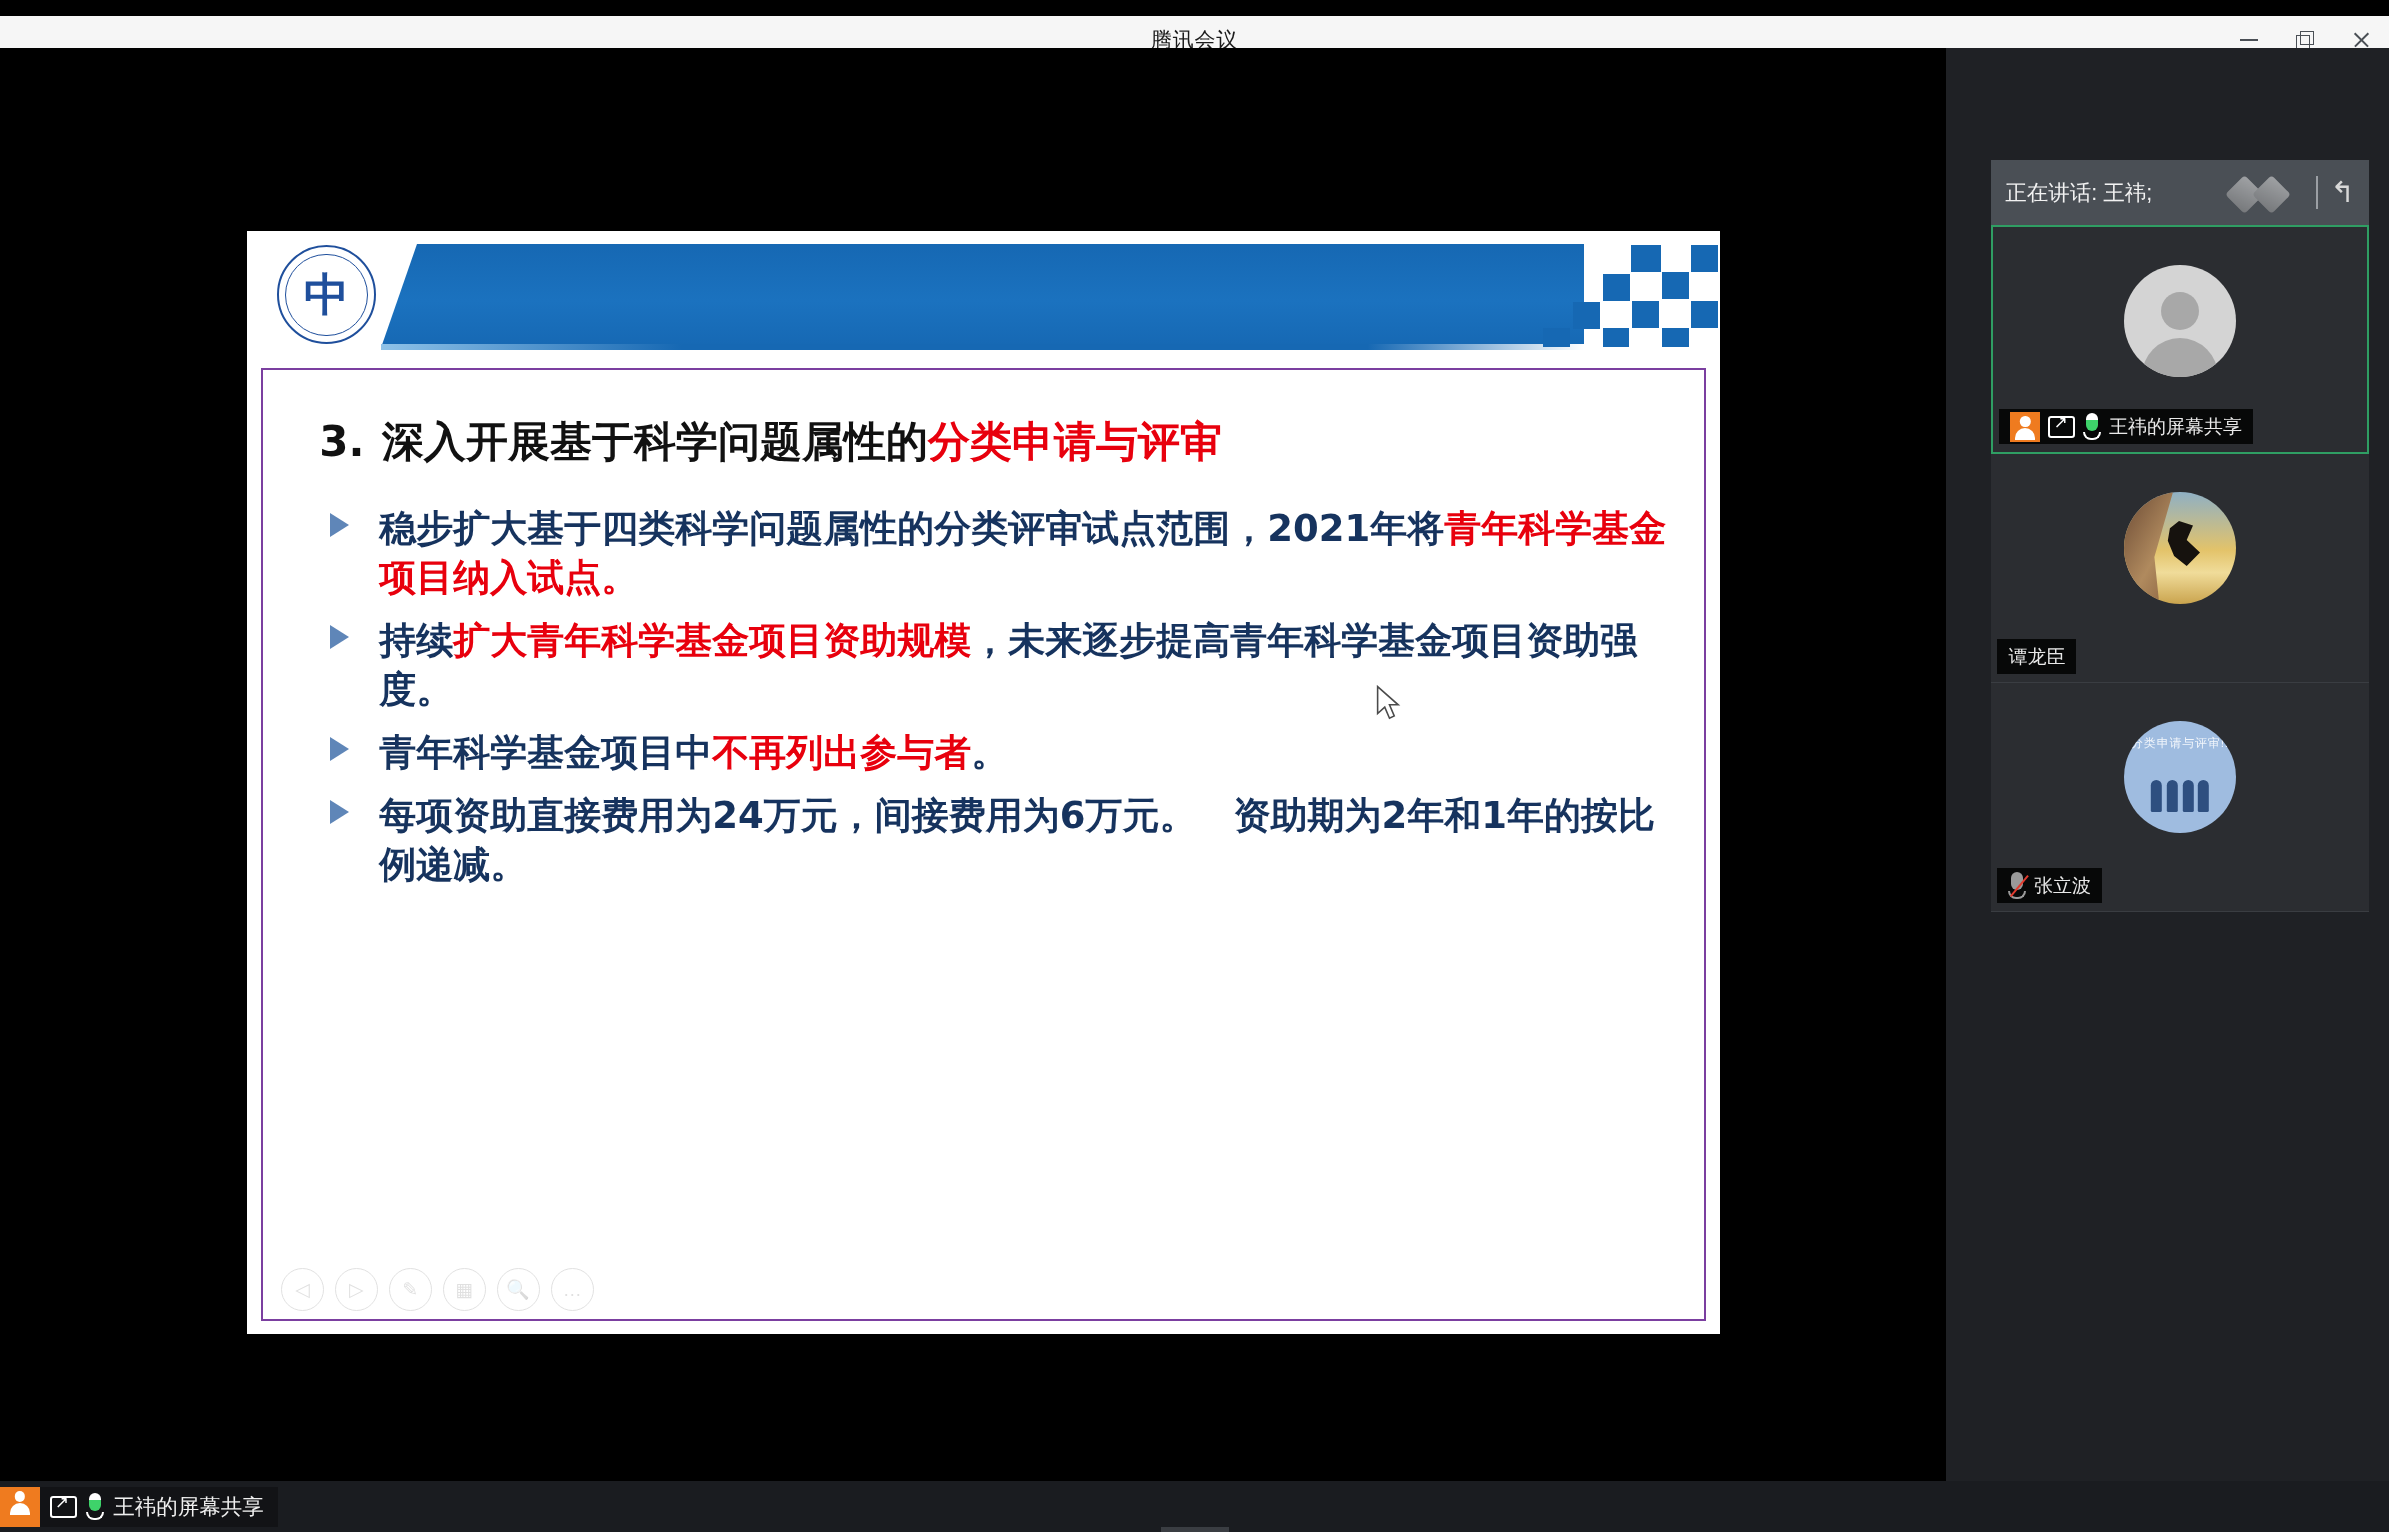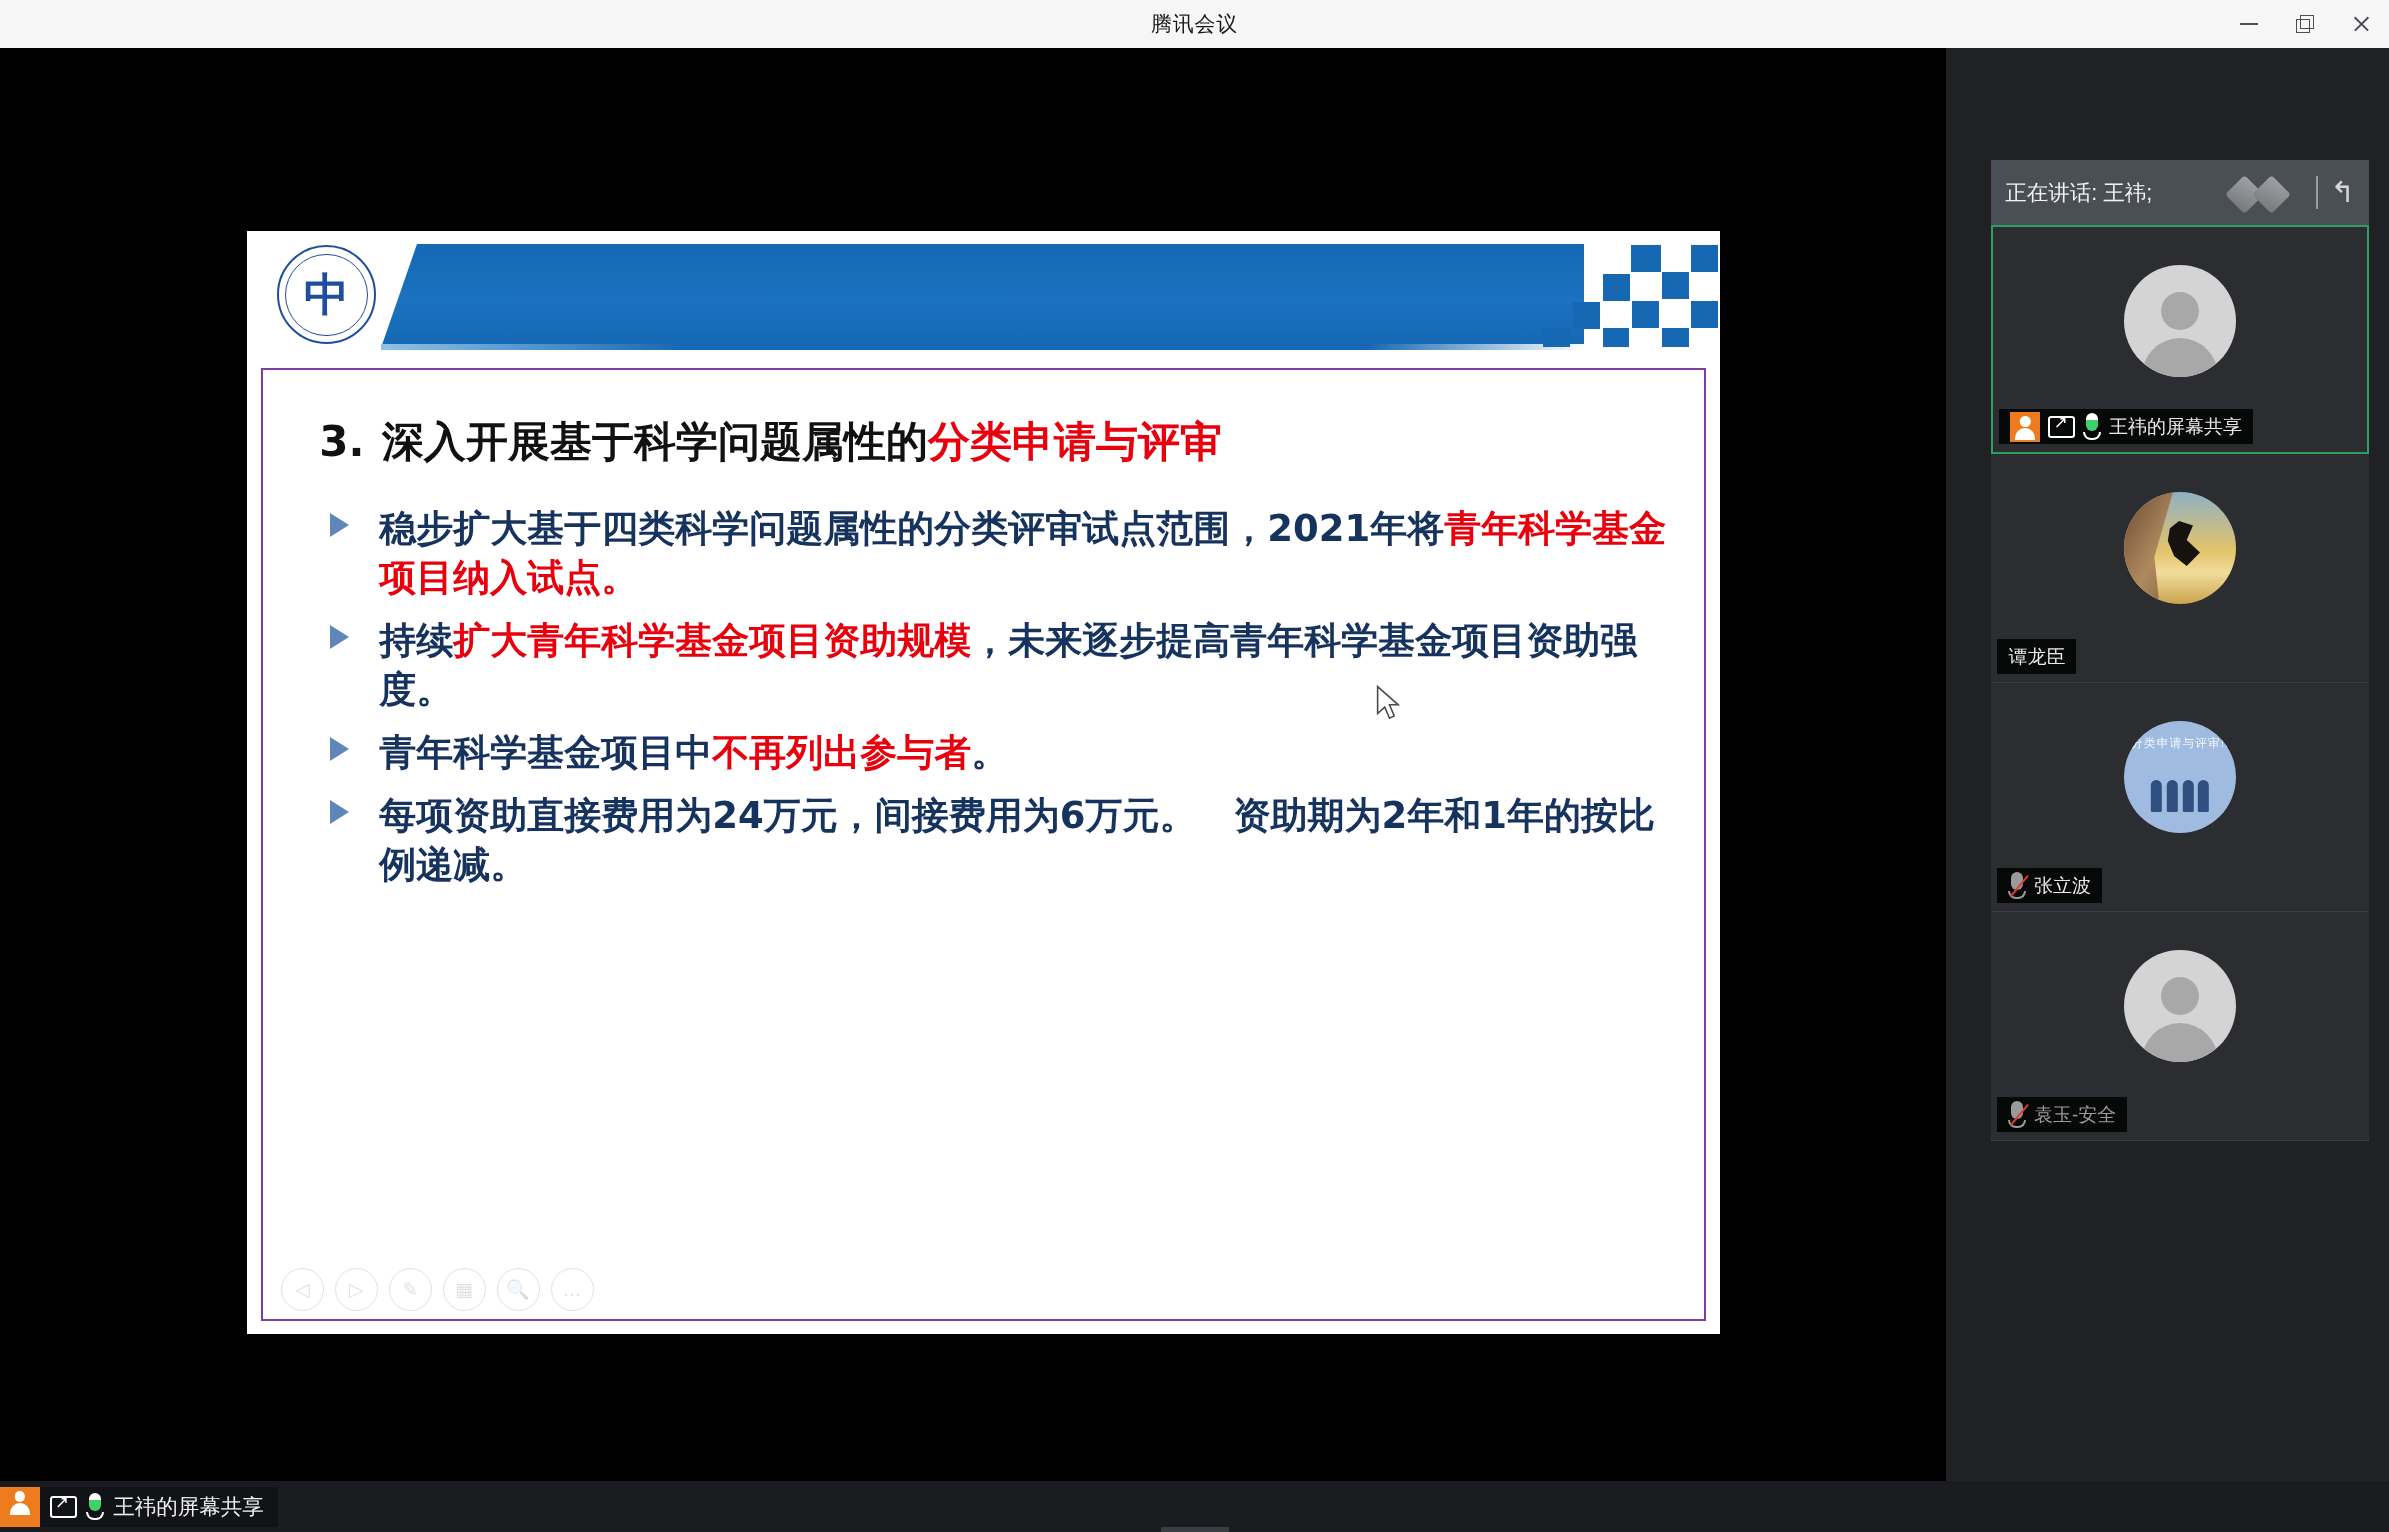--- a/index.html
+++ b/index.html
@@ -6,21 +6,21 @@
   html, body {
     width: 2389px; height: 1532px;
     background: #000;
     font-family: "Liberation Sans", "DejaVu Sans", sans-serif;
     overflow: hidden;
   }
   #app { position: relative; width: 2389px; height: 1532px; background:#000; }
 
   
   .titlebar {
-    position: absolute; left: 0; top: 0; width: 2389px; height: 48px;
+    position: absolute; left: 0; top: 16px; width: 2389px; height: 48px;
     background: #f6f6f6; display: flex; align-items: center; justify-content: center;
   }
   .titlebar .title { font-size: 21px; color: #1a1a1a; letter-spacing: 0.8px; }
   .winbtns { position: absolute; right: 0; top: 0; height: 48px; display: flex; }
   .winbtn {
     width: 56px; height: 48px; display: flex; align-items: center; justify-content: center;
     color: #4a4f55;
   }
   .glyph-min { width: 17.5px; height: 1.6px; background: #4a4f55; display:block; }
   .glyph-max { position: relative; width: 17.5px; height: 17.5px; }
@@ -415,31 +415,20 @@
         <div class="tile-label">
           <span class="ico-mic muted">
               <span class="cap2"></span>
               <span class="base"></span>
               <span class="slash"></span>
             </span>
           <span class="name">张立波</span>
         </div>
       </div>
 
-      <div class="tile">
-        <div class="avatar generic"></div>
-        <div class="tile-label dim">
-          <span class="ico-mic muted">
-              <span class="cap2"></span>
-              <span class="base"></span>
-              <span class="slash"></span>
-            </span>
-          <span class="name">袁玉-安全</span>
-        </div>
-      </div>
 
     </div>
   </div>
 
   <div class="taskbar">
     <div class="task-item">
       <span class="ico-person" style="width:40px;height:40px"></span>
       <span class="ico-share"></span>
       <span class="ico-mic on">
           <span class="cap2"></span>

